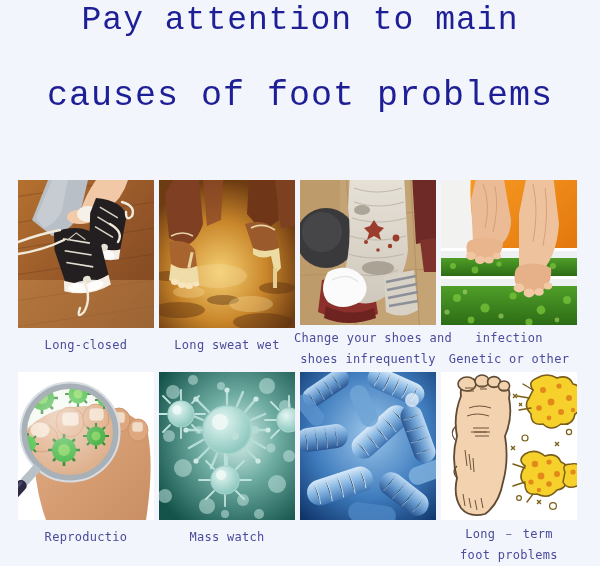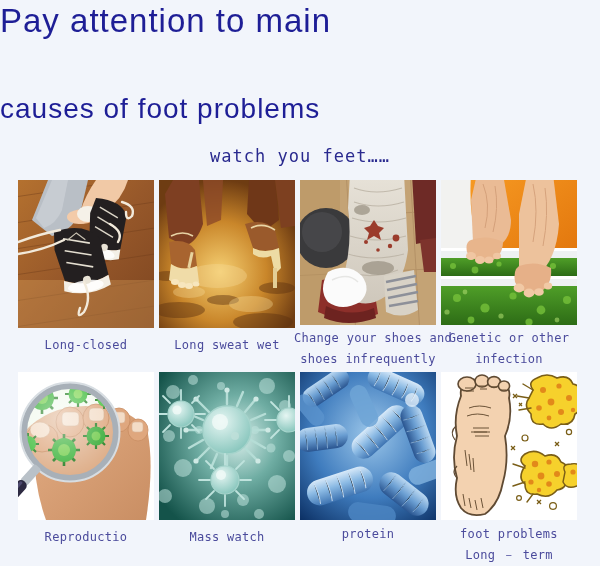--- a/index.html
+++ b/index.html
@@ -6,27 +6,27 @@
   body{
     width:600px;height:566px;overflow:hidden;
     background:#f2f5fb;
     font-family:"DejaVu Sans Mono","Liberation Mono",monospace;
     position:relative;
   }
   #poster{position:absolute;inset:0;}
 
   
   .title{
-    position:absolute;left:0;right:0;
+    position:absolute;left:0;right:0;text-align:center;
     color:#1e1e96;
-    font-family:Liberation Sans, sans-serif;
+    font-family:Liberation Mono, monospace;
     font-weight:400;letter-spacing:1px;white-space:nowrap;
   }
   .title.l1{top:2px;font-size:33px;}
-  .title.l2{top:93px;font-size:28px;}
+  .title.l2{top:76px;font-size:35px;}
   .subtitle{
     position:absolute;left:0;right:0;top:146px;text-align:center;
     color:#2a2a8f;font-size:17px;letter-spacing:1px;
     font-family:"DejaVu Sans Mono","Liberation Mono",monospace;
   }
 
   
   .cell{position:absolute;}
   .thumb{
     position:absolute;left:0;top:0;width:100%;
@@ -64,21 +64,20 @@
 
   .thumb svg{display:block;width:100%;height:100%;}
 </style>
 </head>
 <body style="background: rgb(242, 245, 251);">
 
 <div id="poster">
 
   <div class="title l1">Pay attention to main</div>
   <div class="title l2">causes of foot problems</div>
-  <div class="subtitle">watch you feet……</div>
 
   <div class="cell" id="c1">
     <div class="thumb">
       <svg viewBox="0 0 136 148" preserveAspectRatio="xMidYMid slice">
         <defs>
           <linearGradient id="wood1" x1="0" y1="0" x2="1" y2="1">
             <stop offset="0" stop-color="#b4712f"></stop>
               <stop offset=".5" stop-color="#97582a"></stop>
               <stop offset="1" stop-color="#7d4520"></stop>
           </linearGradient>
@@ -339,22 +338,22 @@
 
         <g stroke="#cf9a74" stroke-width="1" fill="none" opacity=".8">
           <path d="M42 4 Q50 24 44 48"></path>
             <path d="M54 6 Q58 28 52 52"></path>
           <path d="M92 4 Q98 30 92 62"></path>
             <path d="M104 8 Q108 34 102 66"></path>
         </g>
       </svg>
     </div>
     <div class="caption">
+      <span class="ln">infection</span>
       <span class="ln">Genetic or other</span>
-      <span class="ln">infection</span>
     </div>
   </div>
 
   <div class="cell" id="c5">
     <div class="thumb">
       <svg viewBox="0 0 136 148" preserveAspectRatio="xMidYMid slice">
         <defs>
           <linearGradient id="skin5" x1="0" y1="0" x2="1" y2="1">
             <stop offset="0" stop-color="#e3ad84"></stop>
               <stop offset="1" stop-color="#c98e63"></stop>
@@ -706,21 +705,20 @@
             <rect x="-20" y="-9" width="40" height="18" rx="9" fill="#7fb0dd" opacity=".85"></rect>
           </g>
           <g transform="translate(72,142) rotate(8)">
             <rect x="-24" y="-10" width="48" height="20" rx="10" fill="#4b85c2" opacity=".85"></rect>
           </g>
         </g>
         <circle cx="112" cy="28" r="7" fill="#e8f3fc" opacity=".75"></circle>
       </svg>
     </div>
     <div class="caption">
-      <span class="ln">protein</span>
     </div>
   </div>
 
   <div class="cell" id="c8">
     <div class="thumb">
       <svg viewBox="0 0 136 148" preserveAspectRatio="xMidYMid slice">
         <rect width="136" height="148" fill="#ffffff"></rect>
 
         <g transform="translate(2,2)">
           <path d="M18 22 Q16 8 28 6 Q40 4 46 10 Q54 4 62 10 Q68 16 66 24 Q70 44 62 62 Q66 86 60 108 Q56 130 42 140 Q26 144 18 134 Q10 122 14 104 Q8 84 14 62 Q10 42 18 22 Z" fill="#f3d2b0" stroke="#5f4a33" stroke-width="1.8"></path>
@@ -816,18 +814,18 @@
         </g>
         <g fill="none" stroke="#7a5e17" stroke-width="1.2">
           <circle cx="84" cy="66" r="3"></circle>
             <circle cx="112" cy="134" r="3.4"></circle>
             <circle cx="128" cy="60" r="2.6"></circle>
           <circle cx="78" cy="126" r="2.4"></circle>
         </g>
       </svg>
     </div>
     <div class="caption">
+      <span class="ln">Long － term</span>
       <span class="ln">foot problems</span>
-      <span class="ln">Long － term</span>
     </div>
   </div>
 
 </div>
 
 </body></html>

